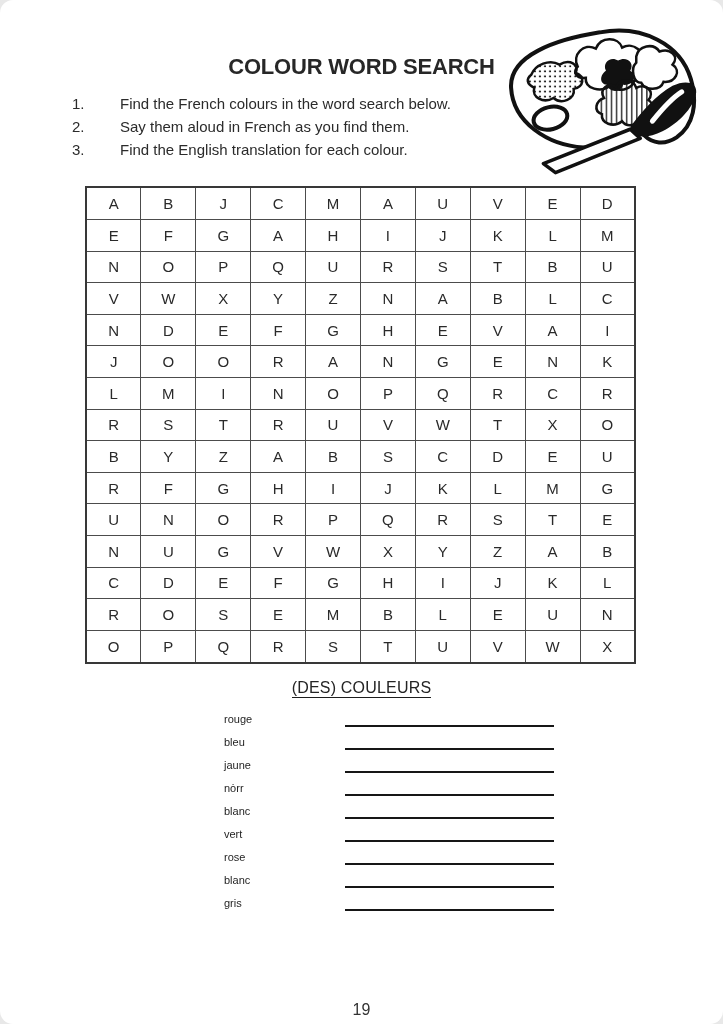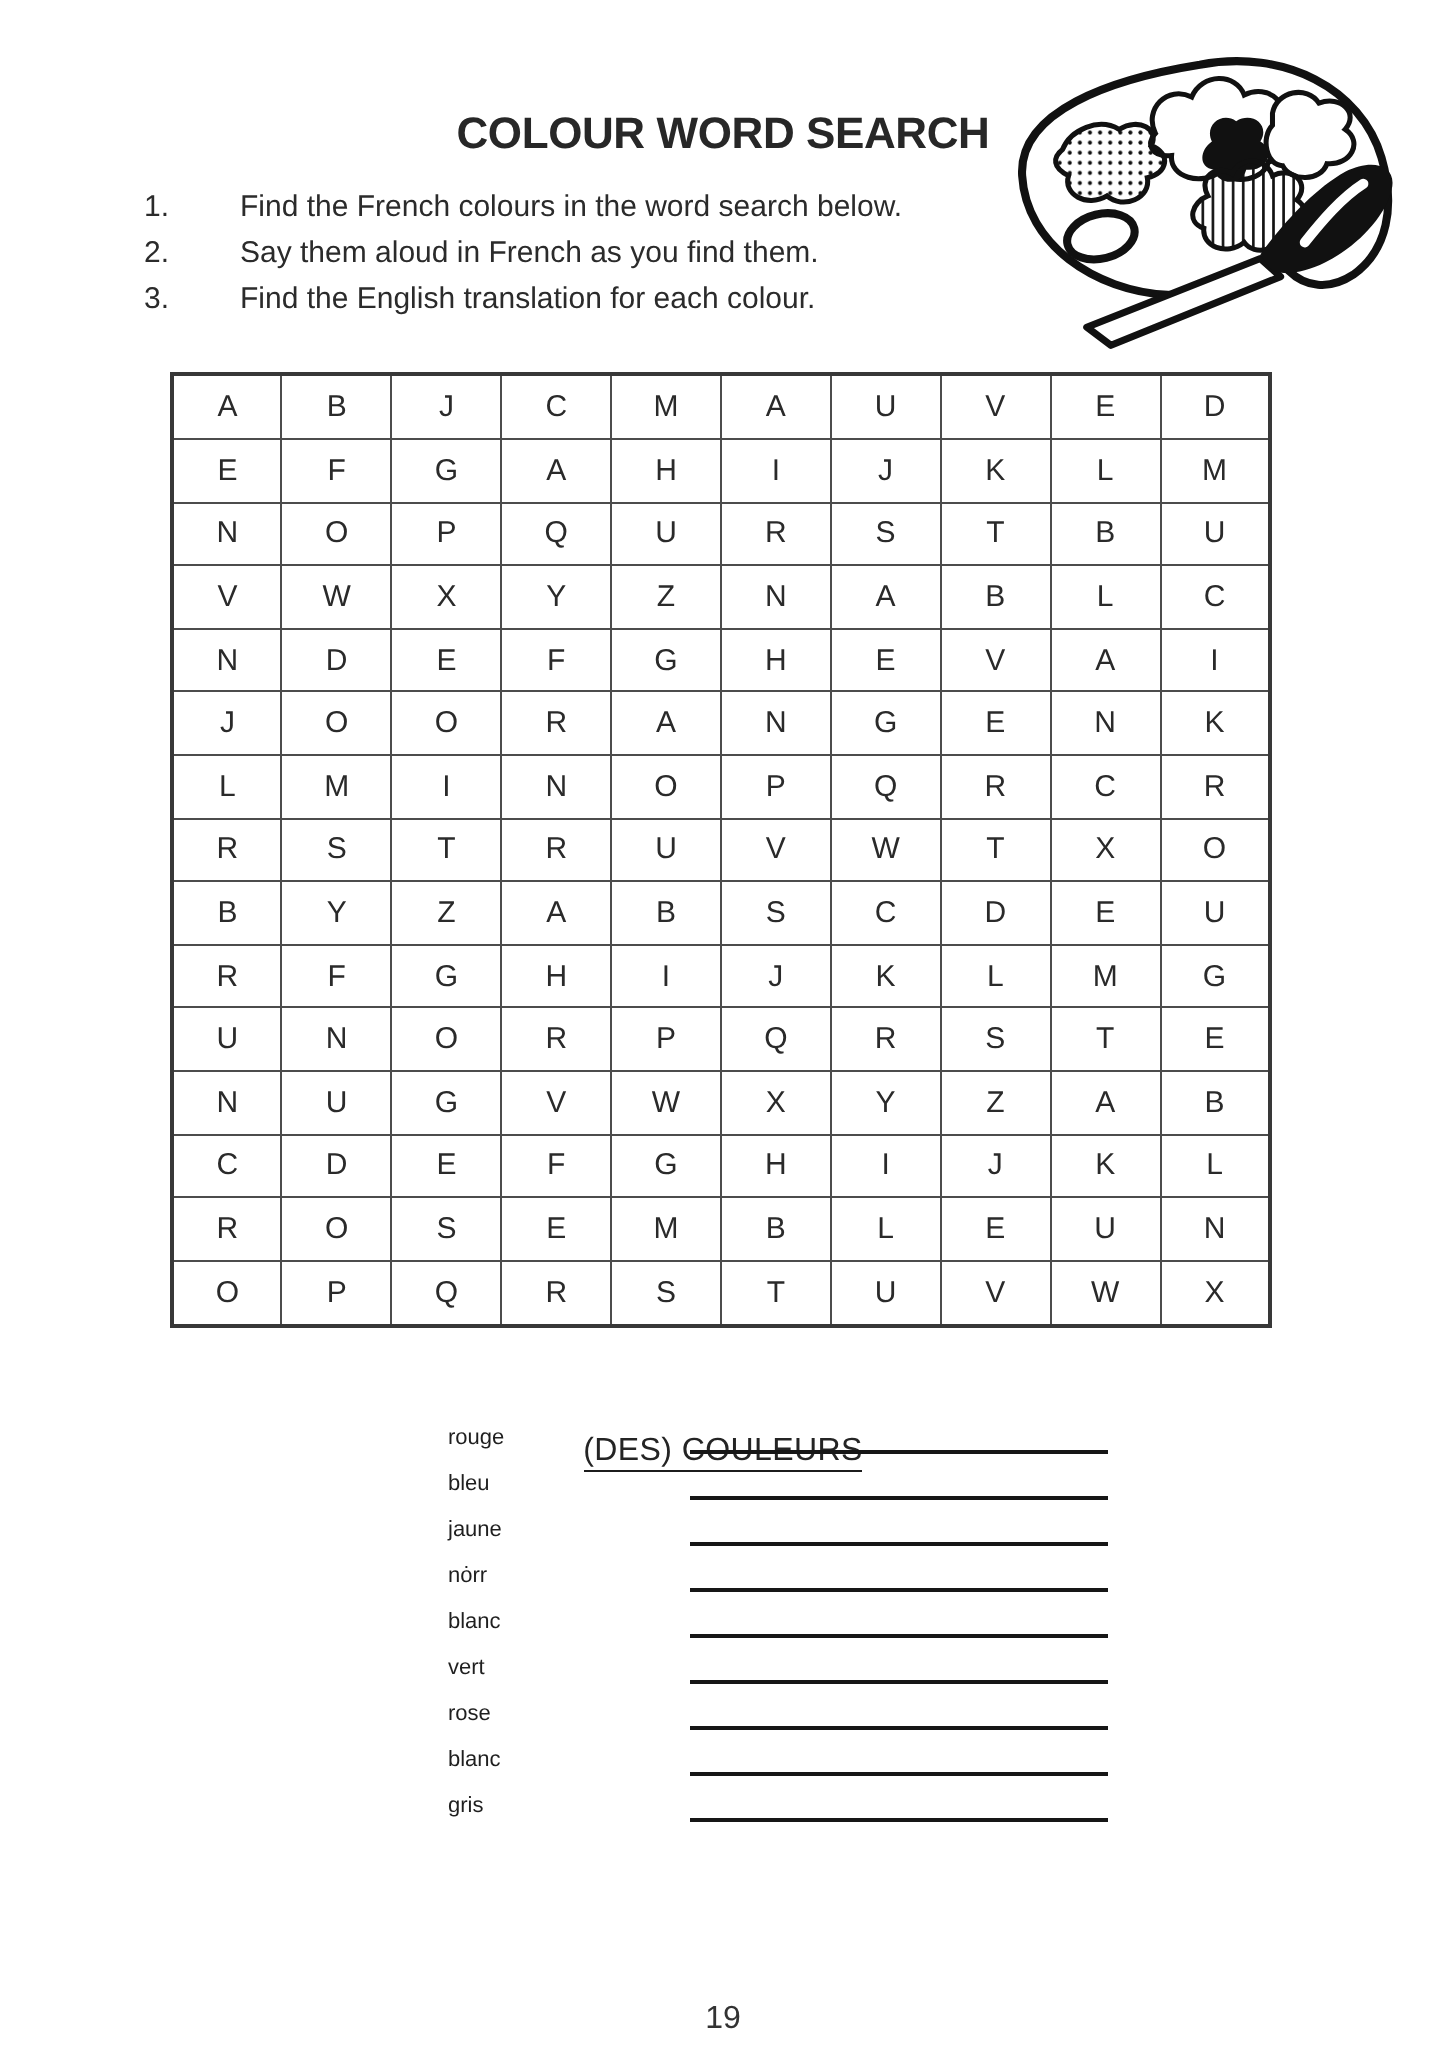--- a/index.html
+++ b/index.html
@@ -1,39 +1,39 @@
 <!DOCTYPE html>
 <html><head>
 <meta charset="utf-8">
 <style>
   html,body{margin:0;padding:0;background:#e8e8e8;}
   .page{
     position:relative;width:723px;height:1024px;background:#ffffff;
     font-family:"Liberation Sans","DejaVu Sans",sans-serif;color:#222;
-    overflow:hidden;margin:0 auto;
+    overflow:hidden;margin:0 auto;border-radius:13px;
   }
   .title{
     position:absolute;top:54px;left:0;width:723px;text-align:center;
     font-size:22px;font-weight:bold;letter-spacing:-0.2px;color:#272727;
   }
   .palette{position:absolute;left:503px;top:24px;width:214px;height:154px;}
   .instructions{position:absolute;top:92px;left:72px;width:430px;}
   .instr-row{display:flex;font-size:15px;line-height:23px;color:#2b2b2b;}
   .instr-num{width:48px;flex:0 0 48px;}
   .grid-table{
     position:absolute;left:85px;top:186px;width:551px;height:478px;
     border-collapse:collapse;table-layout:fixed;
     border:2.5px solid #383838;
   }
   .grid-table td{
     border:1.5px solid #4c4c4c;text-align:center;vertical-align:middle;
     font-size:15px;color:#2a2a2a;padding:0;
   }
   .couleurs-heading{
-    position:absolute;top:717px;left:0;width:723px;text-align:center;
+    position:absolute;top:679px;left:0;width:723px;text-align:center;
     font-size:16px;color:#242424;letter-spacing:0.2px;
   }
   .couleurs-heading span{
     border-bottom:1.6px solid #1c1c1c;padding-bottom:1px;
   }
   .word-list{position:absolute;left:224px;top:707px;width:340px;}
   .word-row{display:flex;height:23px;align-items:flex-end;}
   .word{
     flex:0 0 121px;font-size:11px;line-height:22px;color:#1f1f1f;
   }

